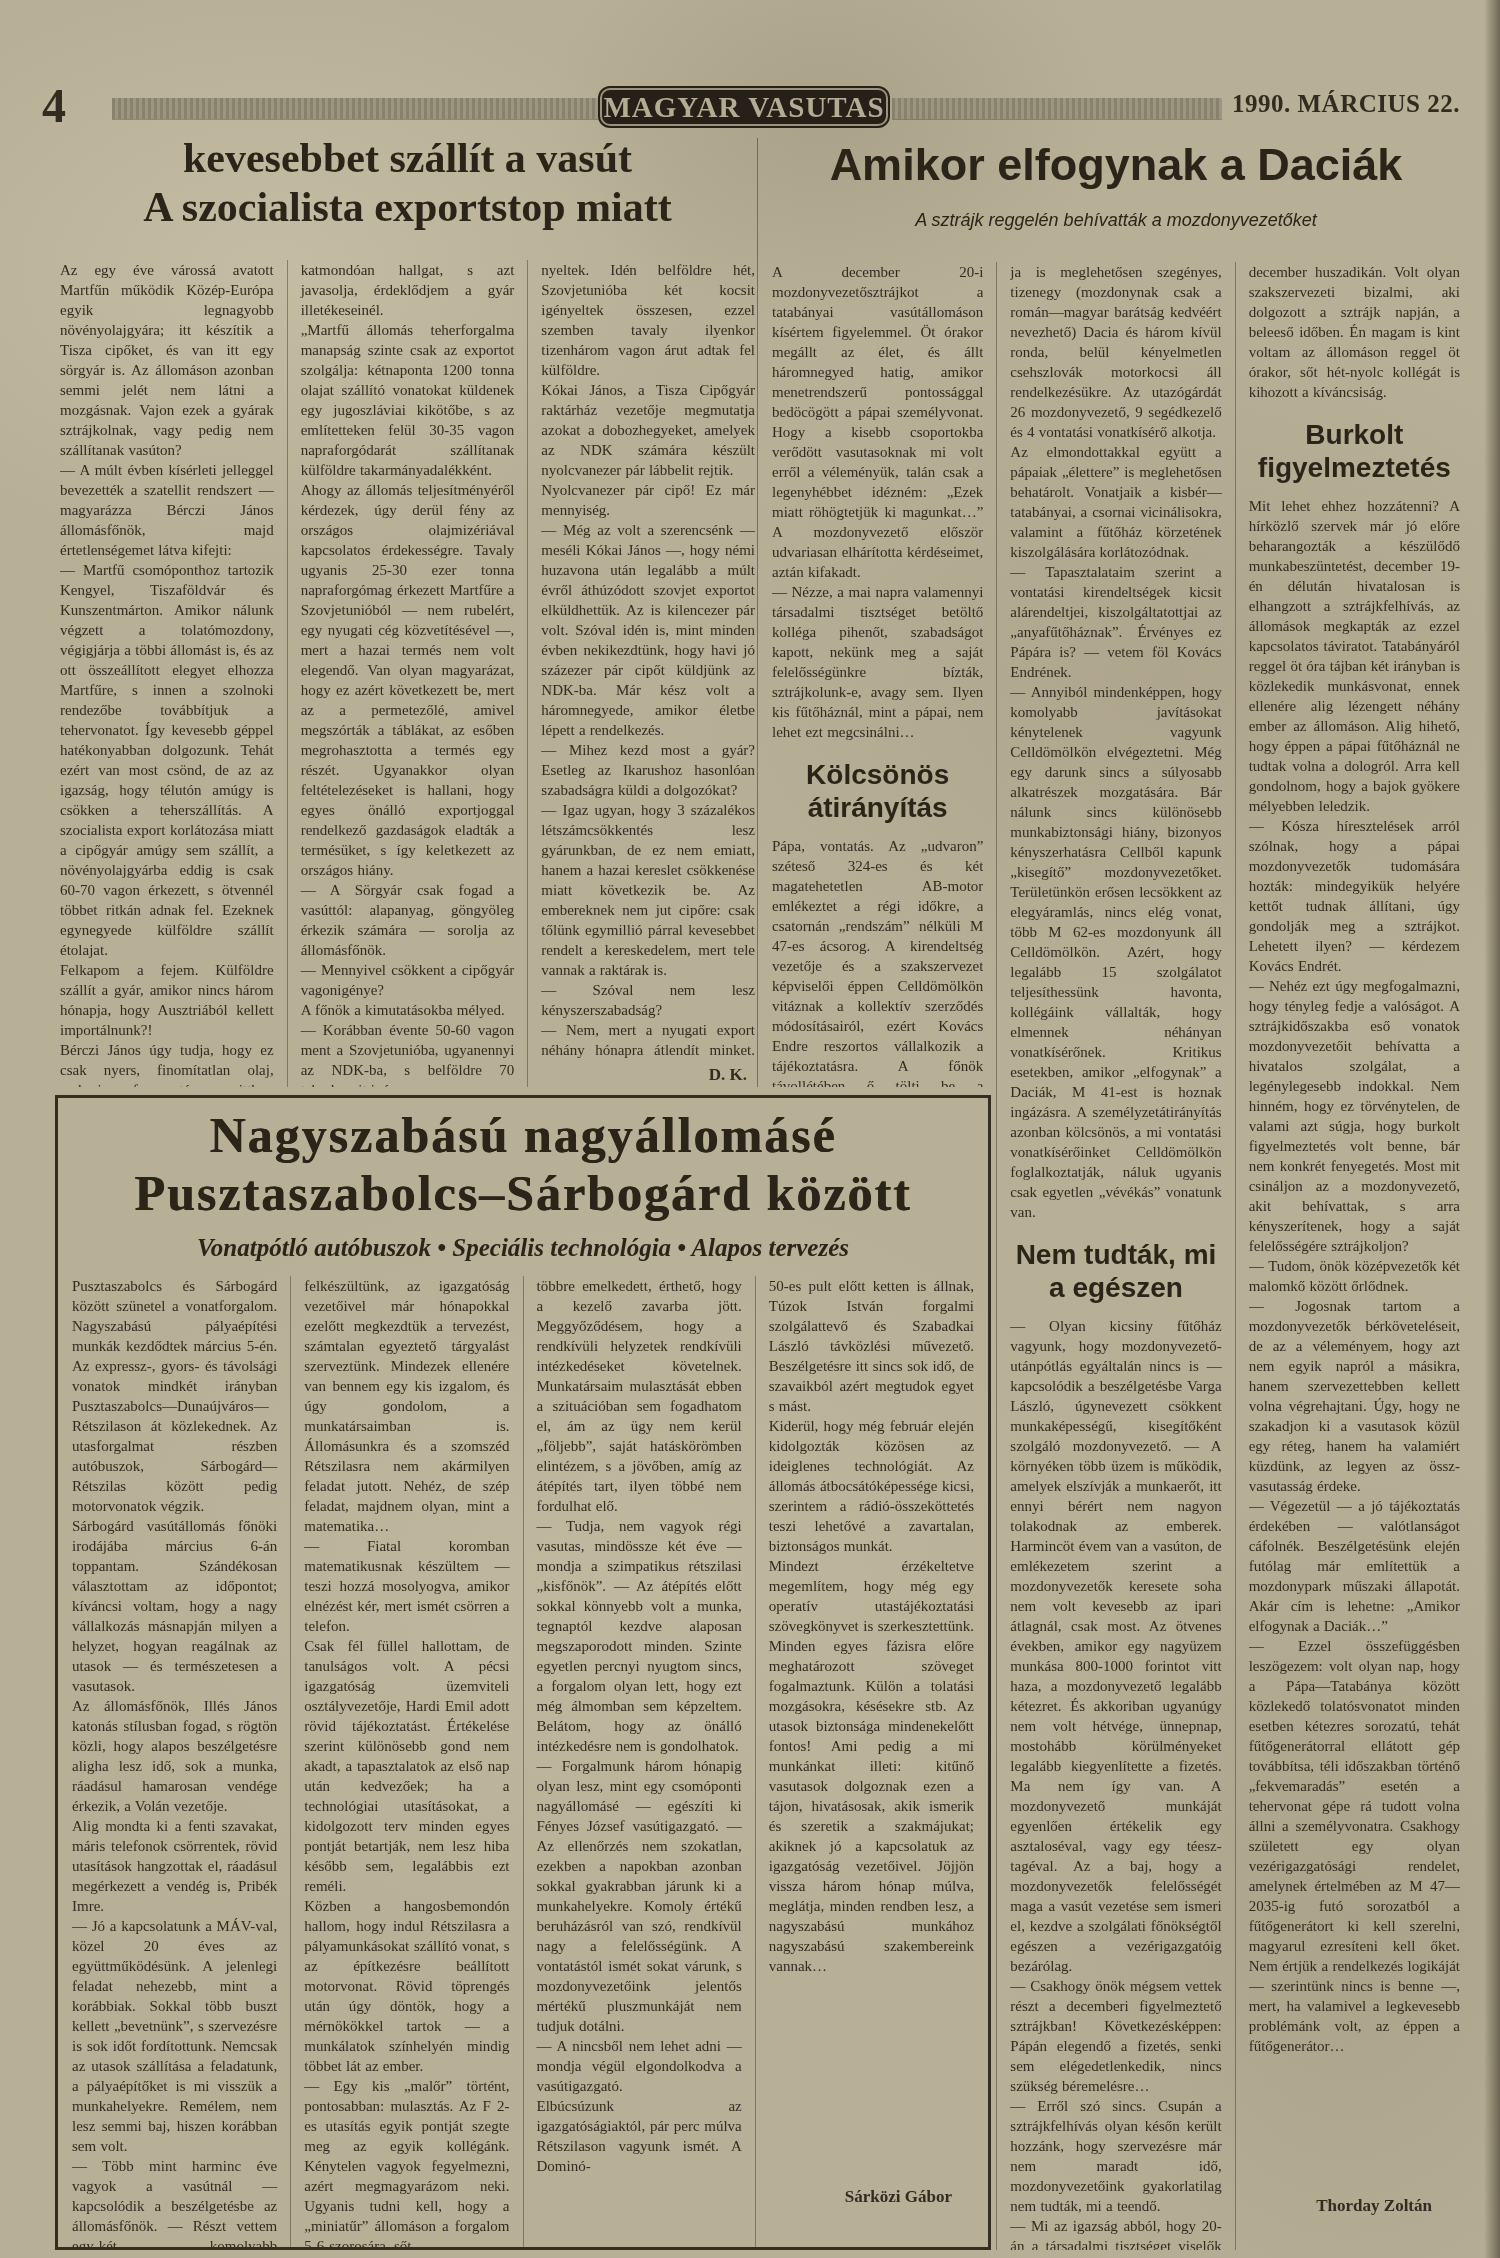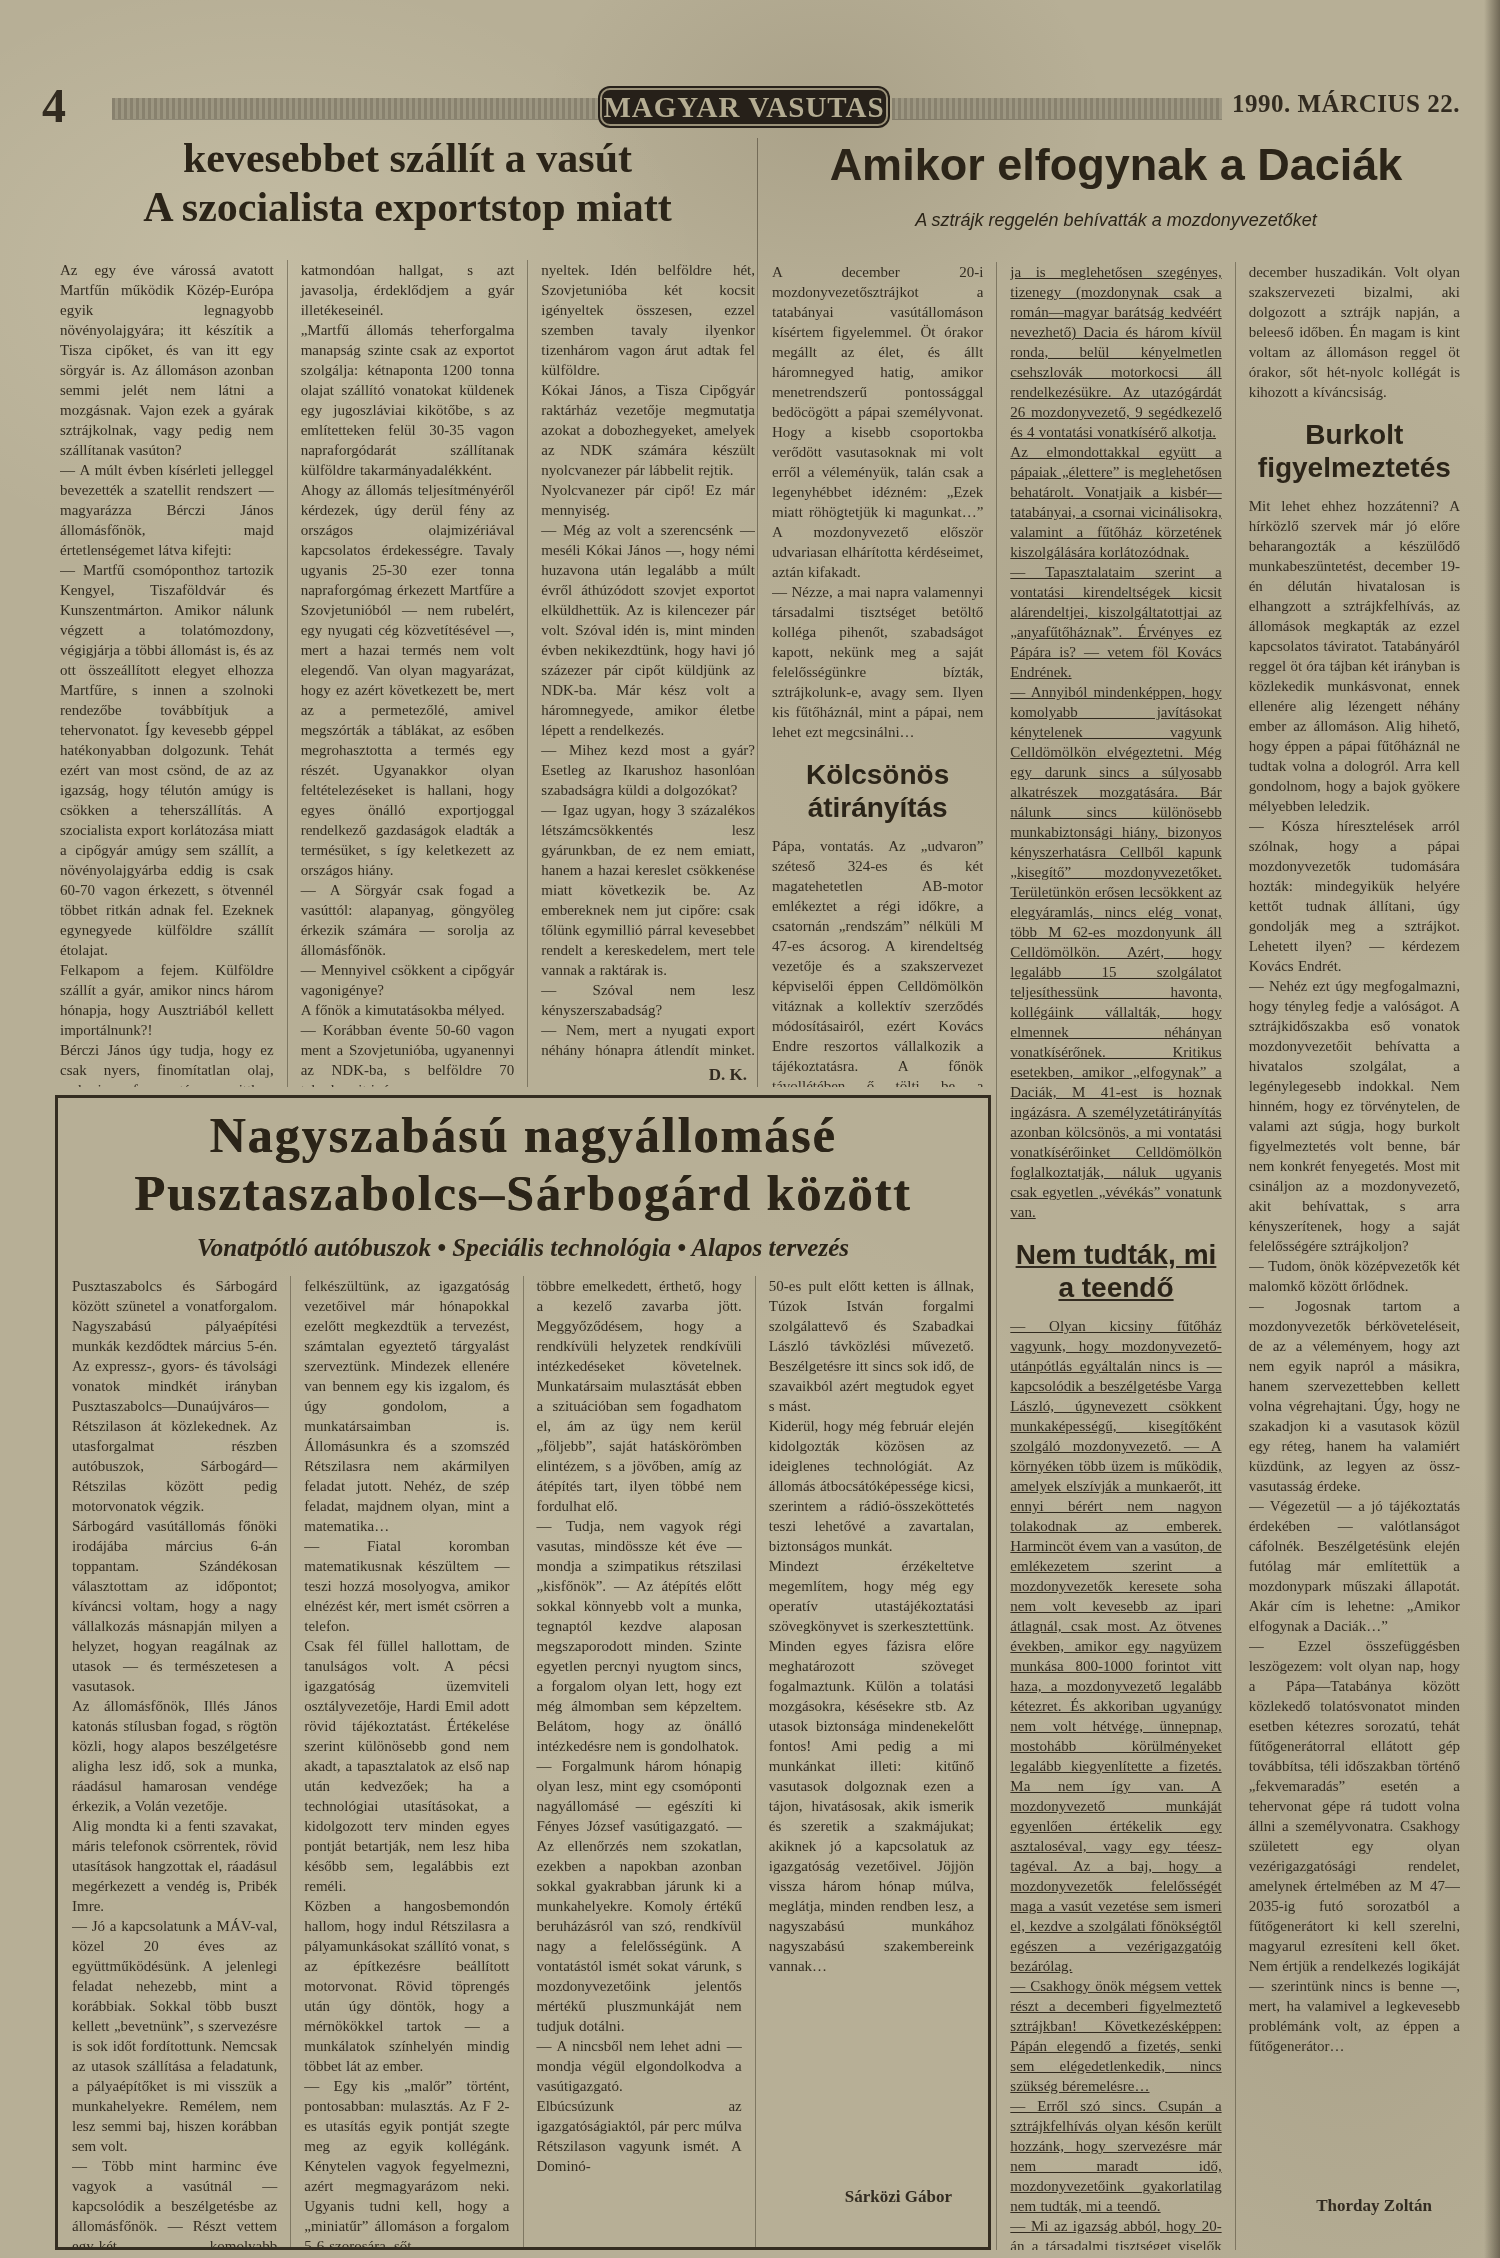--- a/index.html
+++ b/index.html
@@ -93,26 +93,26 @@
   <div class="abs headline-sans" style="left:772px;top:140px;width:688px;">Amikor elfogynak a Daciák</div>
   <div class="abs subtitle-sans" style="left:772px;top:210px;width:688px;">A sztrájk reggelén behívatták a mozdonyvezetőket</div>
   <div class="abs cols" style="left:772px;top:262px;width:688px;height:1988px;">
     <div class="col" style="height:825px;overflow:hidden;">
       <div class="bodytext">A december 20-i mozdonyvezetősztrájkot a tatabányai vasútállomáson kísértem figyelemmel. Öt órakor megállt az élet, és állt háromnegyed hatig, amikor menetrendszerű pontossággal bedöcögött a pápai személyvonat. Hogy a kisebb csoportokba verődött vasutasoknak mi volt erről a véleményük, talán csak a legenyhébbet idézném: „Ezek miatt röhögtetjük ki magunkat…” A mozdonyvezető először udvariasan elhárította kérdéseimet, aztán kifakadt.
 — Nézze, a mai napra valamennyi társadalmi tisztséget betöltő kolléga pihenőt, szabadságot kapott, nekünk meg a saját felelősségünkre bízták, sztrájkolunk-e, avagy sem. Ilyen kis fűtőháznál, mint a pápai, nem lehet ezt megcsinálni…</div>
       <div class="subhead">Kölcsönös átirányítás</div>
       <div class="bodytext">Pápa, vontatás. Az „udvaron” széteső 324-es és két magatehetetlen AB-motor emlékeztet a régi időkre, a csatornán „rendszám” nélküli M 47-es ácsorog. A kirendeltség vezetője és a szakszervezet képviselői éppen Celldömölkön vitáznak a kollektív szerződés módosításairól, ezért Kovács Endre reszortos vállalkozik a tájékoztatásra. A főnök távollétében ő tölti be a helyettesítő szerepét.
 Szavaiból kiderül, hogy Pápa valóban nem tartozik az ország kiemelt fűtőházai közé, önálló státusa nincs, a celldömölki vontatási főnökség amolyan „szatellit” egységként funkcionál. Géppark-</div>
     </div>
-    <div class="col" style="height:1988px;overflow:hidden;text-decoration:underline;">
+    <div class="col" style="height:1988px;overflow:hidden;">
       <div class="bodytext">ja is meglehetősen szegényes, tizenegy (mozdonynak csak a román—magyar barátság kedvéért nevezhető) Dacia és három kívül ronda, belül kényelmetlen csehszlovák motorkocsi áll rendelkezésükre. Az utazógárdát 26 mozdonyvezető, 9 segédkezelő és 4 vontatási vonatkísérő alkotja.
 Az elmondottakkal együtt a pápaiak „élettere” is meglehetősen behatárolt. Vonatjaik a kisbér—tatabányai, a csornai vicinálisokra, valamint a fűtőház körzetének kiszolgálására korlátozódnak.
 — Tapasztalataim szerint a vontatási kirendeltségek kicsit alárendeltjei, kiszolgáltatottjai az „anyafűtőháznak”. Érvényes ez Pápára is? — vetem föl Kovács Endrének.
 — Annyiból mindenképpen, hogy komolyabb javításokat kénytelenek vagyunk Celldömölkön elvégeztetni. Még egy darunk sincs a súlyosabb alkatrészek mozgatására. Bár nálunk sincs különösebb munkabiztonsági hiány, bizonyos kényszerhatásra Cellből kapunk „kisegítő” mozdonyvezetőket. Területünkön erősen lecsökkent az elegyáramlás, nincs elég vonat, több M 62-es mozdonyunk áll Celldömölkön. Azért, hogy legalább 15 szolgálatot teljesíthessünk havonta, kollégáink vállalták, hogy elmennek néhányan vonatkísérőnek. Kritikus esetekben, amikor „elfogynak” a Daciák, M 41-est is hoznak ingázásra. A személyzetátirányítás azonban kölcsönös, a mi vontatási vonatkísérőinket Celldömölkön foglalkoztatják, náluk ugyanis csak egyetlen „vévékás” vonatunk van.</div>
-      <div class="subhead">Nem tudták, mi a teendő</div>
+      <div class="subhead">Nem tudták, mi a egészen</div>
       <div class="bodytext">— Olyan kicsiny fűtőház vagyunk, hogy mozdonyvezető-utánpótlás egyáltalán nincs is — kapcsolódik a beszélgetésbe Varga László, úgynevezett csökkent munkaképességű, kisegítőként szolgáló mozdonyvezető. — A környéken több üzem is működik, amelyek elszívják a munkaerőt, itt ennyi bérért nem nagyon tolakodnak az emberek. Harmincöt évem van a vasúton, de emlékezetem szerint a mozdonyvezetők keresete soha nem volt kevesebb az ipari átlagnál, csak most. Az ötvenes években, amikor egy nagyüzem munkása 800-1000 forintot vitt haza, a mozdonyvezető legalább kétezret. És akkoriban ugyanúgy nem volt hétvége, ünnepnap, mostohább körülményeket legalább kiegyenlítette a fizetés. Ma nem így van. A mozdonyvezető munkáját egyenlően értékelik egy asztaloséval, vagy egy téesz-tagéval. Az a baj, hogy a mozdonyvezetők felelősségét maga a vasút vezetése sem ismeri el, kezdve a szolgálati főnökségtől egészen a vezérigazgatóig bezárólag.
 — Csakhogy önök mégsem vettek részt a decemberi figyelmeztető sztrájkban! Következésképpen: Pápán elegendő a fizetés, senki sem elégedetlenkedik, nincs szükség béremelésre…
 — Erről szó sincs. Csupán a sztrájkfelhívás olyan későn került hozzánk, hogy szervezésre már nem maradt idő, mozdonyvezetőink gyakorlatilag nem tudták, mi a teendő.
 — Mi az igazság abból, hogy 20-án a társadalmi tisztséget viselők pihenőnapot, szabadságot kaptak?
 — Ez sem így van — mondja Varga László. — Illetve, előfordult, hogy néhányan szabadságot kértek erre a napra, de ők ezt még a sztrájkfelhívás előtt tették, nem is tudva arról, hogy mi készül</div>
     </div>
     <div class="col flexv" style="height:1988px;">
       <div class="bodytext">december huszadikán. Volt olyan szakszervezeti bizalmi, aki dolgozott a sztrájk napján, a beleeső időben. Én magam is kint voltam az állomáson reggel öt órakor, sőt hét-nyolc kollégát is kihozott a kíváncsiság.</div>
       <div class="subhead">Burkolt figyelmeztetés</div>
       <div class="bodytext fill">Mit lehet ehhez hozzátenni? A hírközlő szervek már jó előre beharangozták a készülődő munkabeszüntetést, december 19-én délután hivatalosan is elhangzott a sztrájkfelhívás, az állomások megkapták az ezzel kapcsolatos táviratot. Tatabányáról reggel öt óra tájban két irányban is közlekedik munkásvonat, ennek ellenére alig lézengett néhány ember az állomáson. Alig hihető, hogy éppen a pápai fűtőháznál ne tudtak volna a dologról. Arra kell gondolnom, hogy a bajok gyökere mélyebben leledzik.

